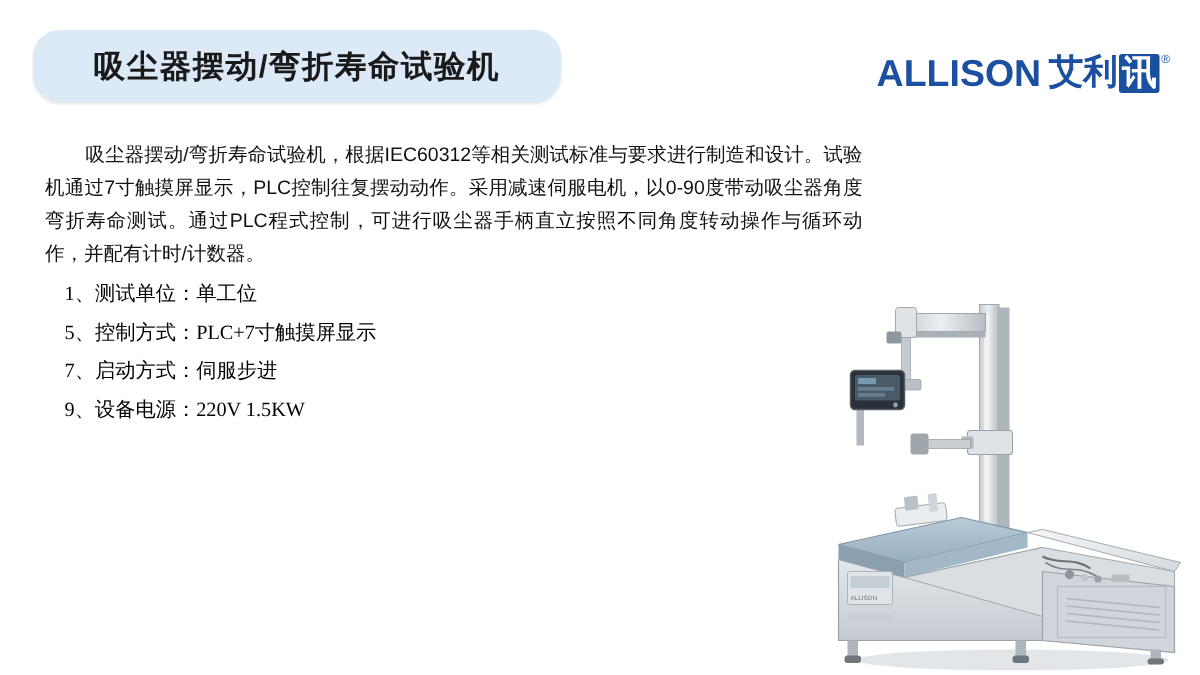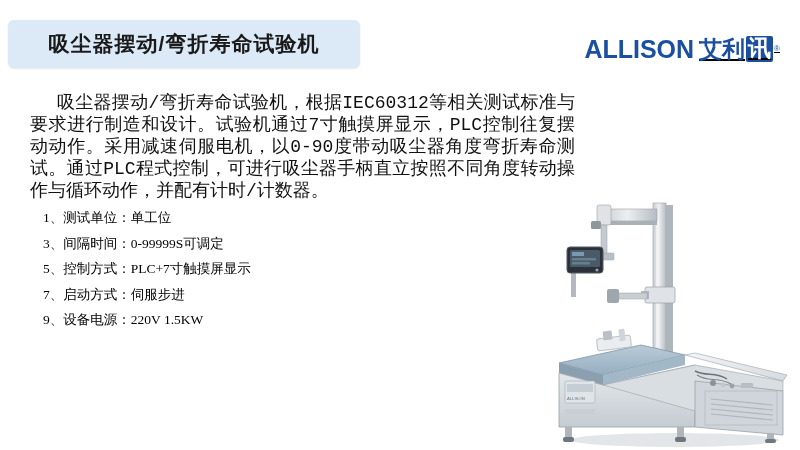--- a/index.html
+++ b/index.html
@@ -16,26 +16,26 @@
   }
   .page {
     position: relative;
     width: 800px;
     height: 450px;
     box-sizing: border-box;
   }
   
   .title-banner {
     position: absolute;
-    left: 8px;
+    left: 22px;
     top: 20px;
     width: 352px;
     height: 48px;
     background: #dce9f7;
-    border-radius: 6px;
+    border-radius: 18px;
     display: flex;
     align-items: center;
     justify-content: center;
     box-shadow: 0 1px 2px rgba(0,0,0,0.10);
   }
   .title-text {
     font-size: 21px;
     font-weight: bold;
     color: #1a1a1a;
     letter-spacing: 1px;
@@ -52,23 +52,22 @@
   }
   .logo-main {
     font-size: 25px;
     font-weight: bold;
     color: #1b4fa0;
     letter-spacing: 0px;
     line-height: 1;
   }
   .logo-cn-box {
     display: flex;
-    align-items: center;
-    line-height: 1;
-    text-decoration: underline;
+    align-items: flex-start;
+    line-height: 1;
   }
   .logo-cn {
     font-size: 23px;
     font-weight: bold;
     color: #1b4fa0;
     line-height: 1;
   }
   .logo-badge {
     display: inline-block;
     background: #1b4fa0;
@@ -95,27 +94,27 @@
     width: 545px;
   }
   .heading {
     font-size: 13.5px;
     color: #111111;
     line-height: 22px;
     margin: 0 0 1px 0;
     font-family: "Liberation Serif", "DejaVu Serif", serif;
   }
   .para {
-    font-size: 18px;
+    font-size: 13px;
     color: #111111;
     line-height: 22px;
     margin: 0 0 2px 0;
     text-indent: 27px;
     text-align: justify;
-    font-family: Liberation Mono, monospace;
+    font-family: Liberation Sans, sans-serif;
   }
   .spec-list {
     list-style: none;
     margin: 3px 0 0 0;
     padding: 0;
   }
   .spec-list li {
     font-size: 13.5px;
     color: #000000;
     line-height: 25.5px;
@@ -148,21 +147,20 @@
       <span class="logo-cn">艾利</span>
       <span class="logo-badge">讯</span>
       <span class="logo-r">®</span>
     </span>
   </div>
 
   <div class="content">
     <p class="para">吸尘器摆动/弯折寿命试验机，根据IEC60312等相关测试标准与要求进行制造和设计。试验机通过7寸触摸屏显示，PLC控制往复摆动动作。采用减速伺服电机，以0-90度带动吸尘器角度弯折寿命测试。通过PLC程式控制，可进行吸尘器手柄直立按照不同角度转动操作与循环动作，并配有计时/计数器。</p>
     <ul class="spec-list">
       <li>1、测试单位：单工位</li>
-      <li>3、间隔时间：0-99999S可调定</li>
       <li>5、控制方式：PLC+7寸触摸屏显示</li>
       <li>7、启动方式：伺服步进</li>
       <li>9、设备电源：220V  1.5KW</li>
     </ul>
   </div>
 
   <div class="photo">
     <svg width="248" height="252" viewBox="0 0 248 252" xmlns="http://www.w3.org/2000/svg">
       <defs>
         <linearGradient id="metal" x1="0" y1="0" x2="1" y2="0">

